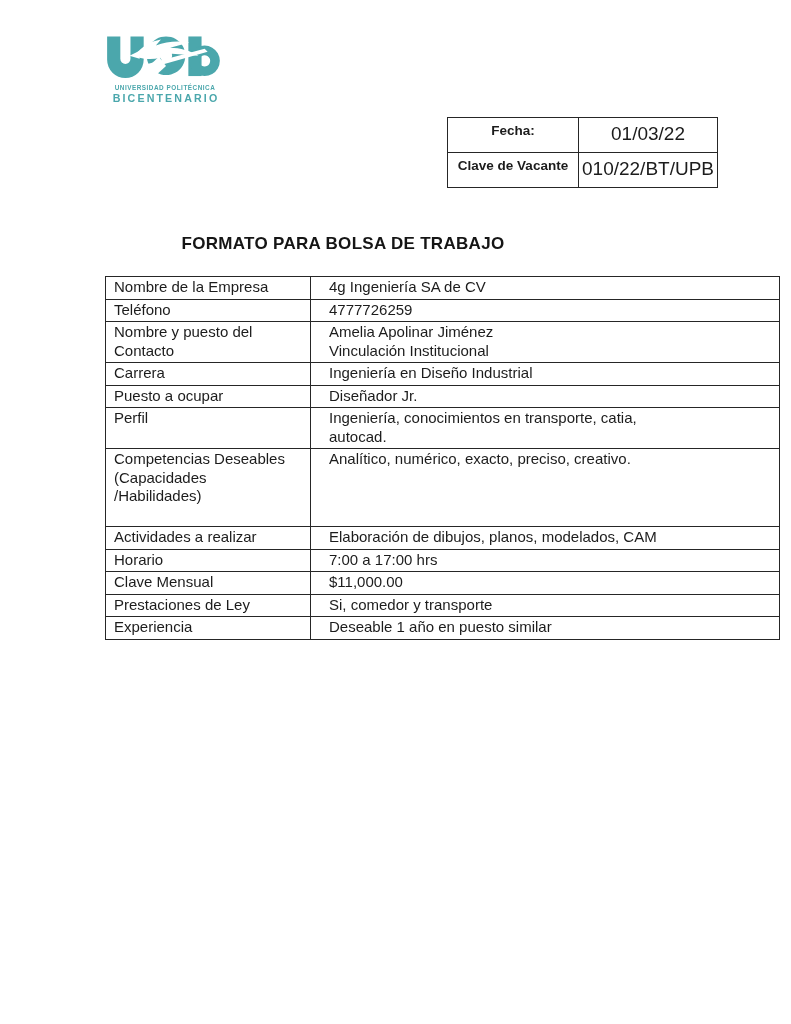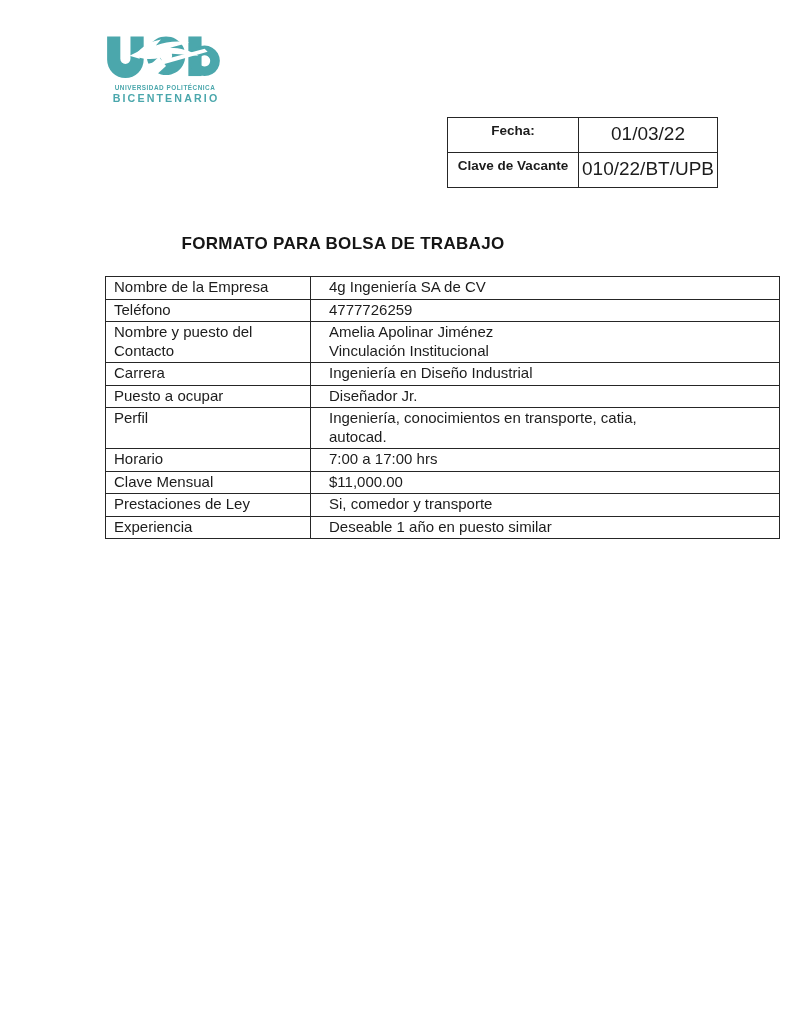--- a/index.html
+++ b/index.html
@@ -154,20 +154,39 @@
       <td class="label-cell">
             <div class="ln">Perfil</div>
           </td>
       <td class="value-cell">
             <div class="ln">Ingeniería, conocimientos en transporte, catia,</div>
             <div class="ln">autocad.</div>
           </td>
     </tr>
         <tr>
       <td class="label-cell">
+            <div class="ln">Competencias Deseables</div>
+            <div class="ln">(Capacidades</div>
+            <div class="ln">/Habilidades)</div>
+            <div class="ln"></div>
+          </td>
+      <td class="value-cell">
+            <div class="ln">Analítico, numérico, exacto, preciso, creativo.</div>
+          </td>
+    </tr>
+        <tr>
+      <td class="label-cell">
+            <div class="ln">Actividades a realizar</div>
+          </td>
+      <td class="value-cell">
+            <div class="ln">Elaboración de dibujos, planos, modelados, CAM</div>
+          </td>
+    </tr>
+        <tr>
+      <td class="label-cell">
             <div class="ln">Horario</div>
           </td>
       <td class="value-cell">
             <div class="ln">7:00 a 17:00 hrs</div>
           </td>
     </tr>
         <tr>
       <td class="label-cell">
             <div class="ln">Clave Mensual</div>
           </td>

